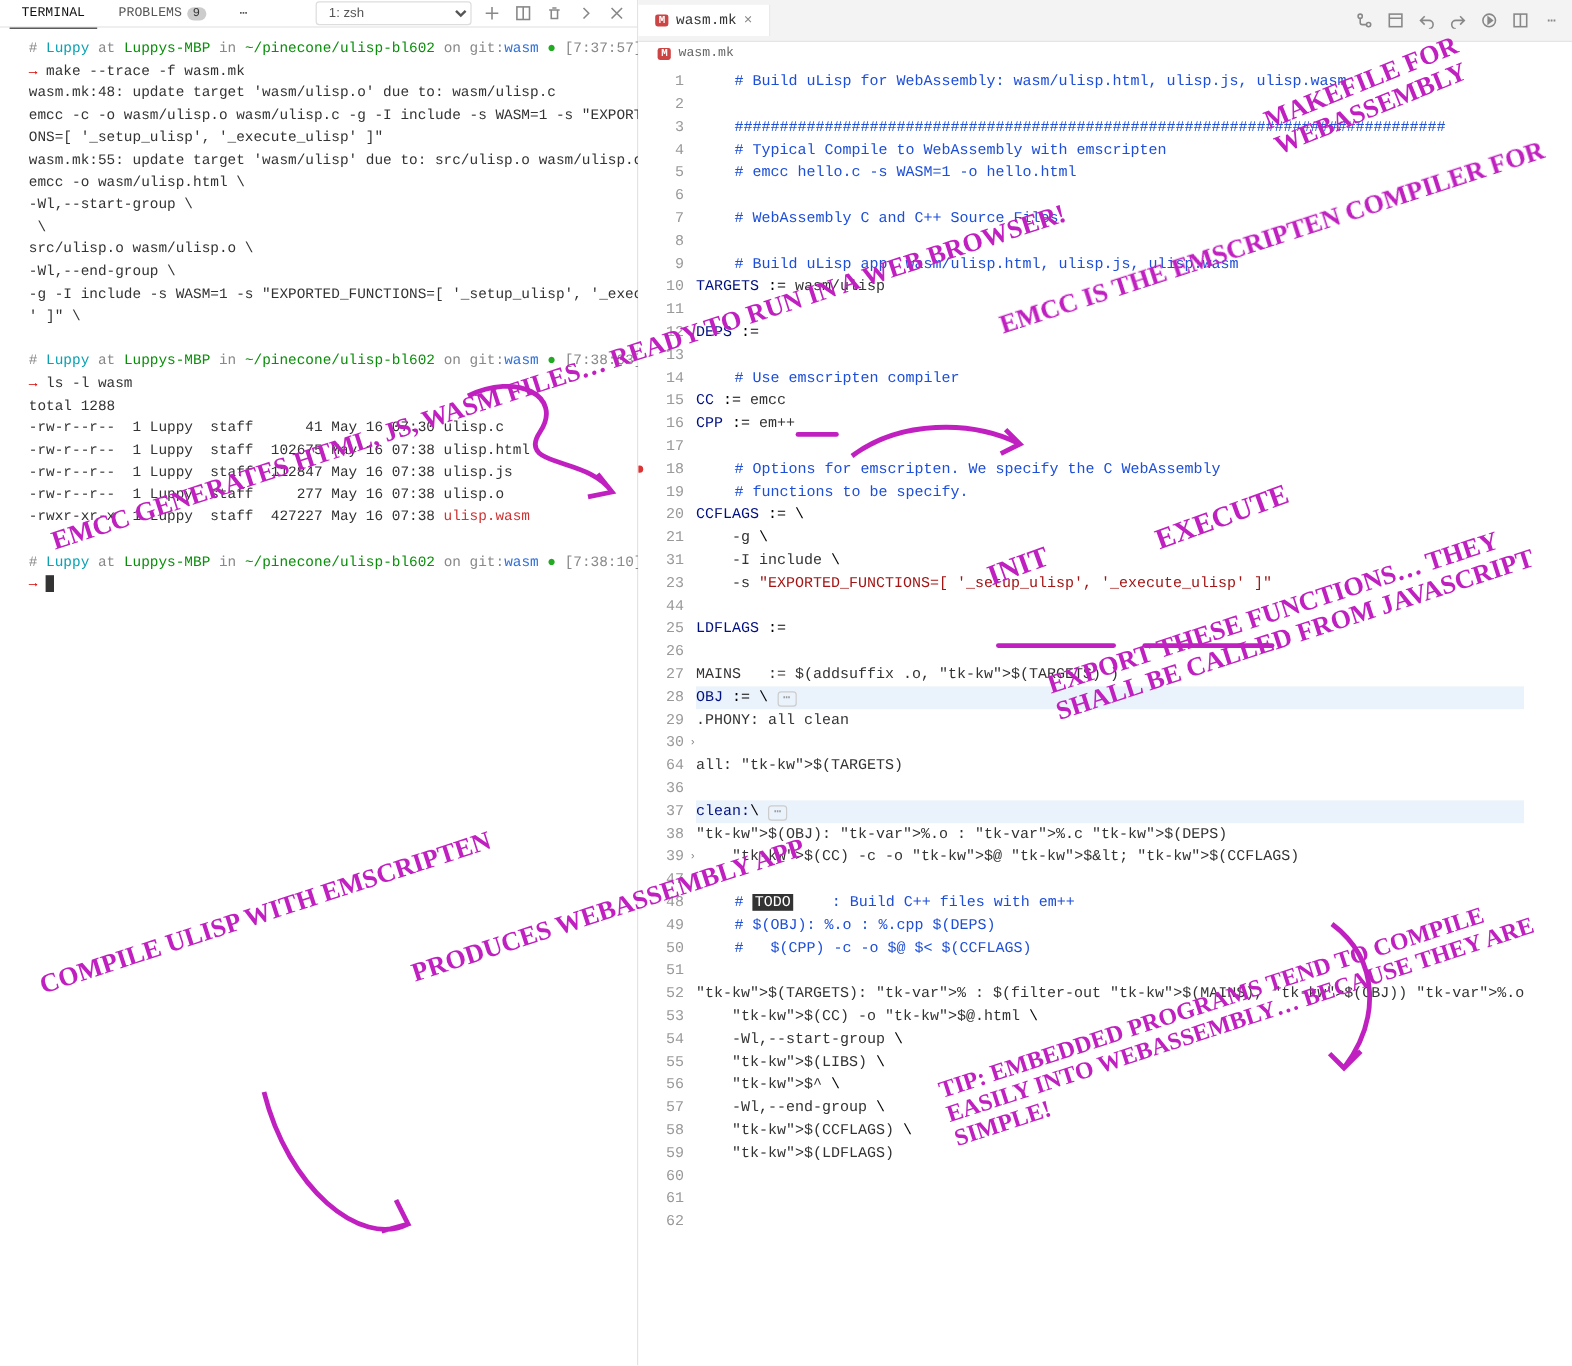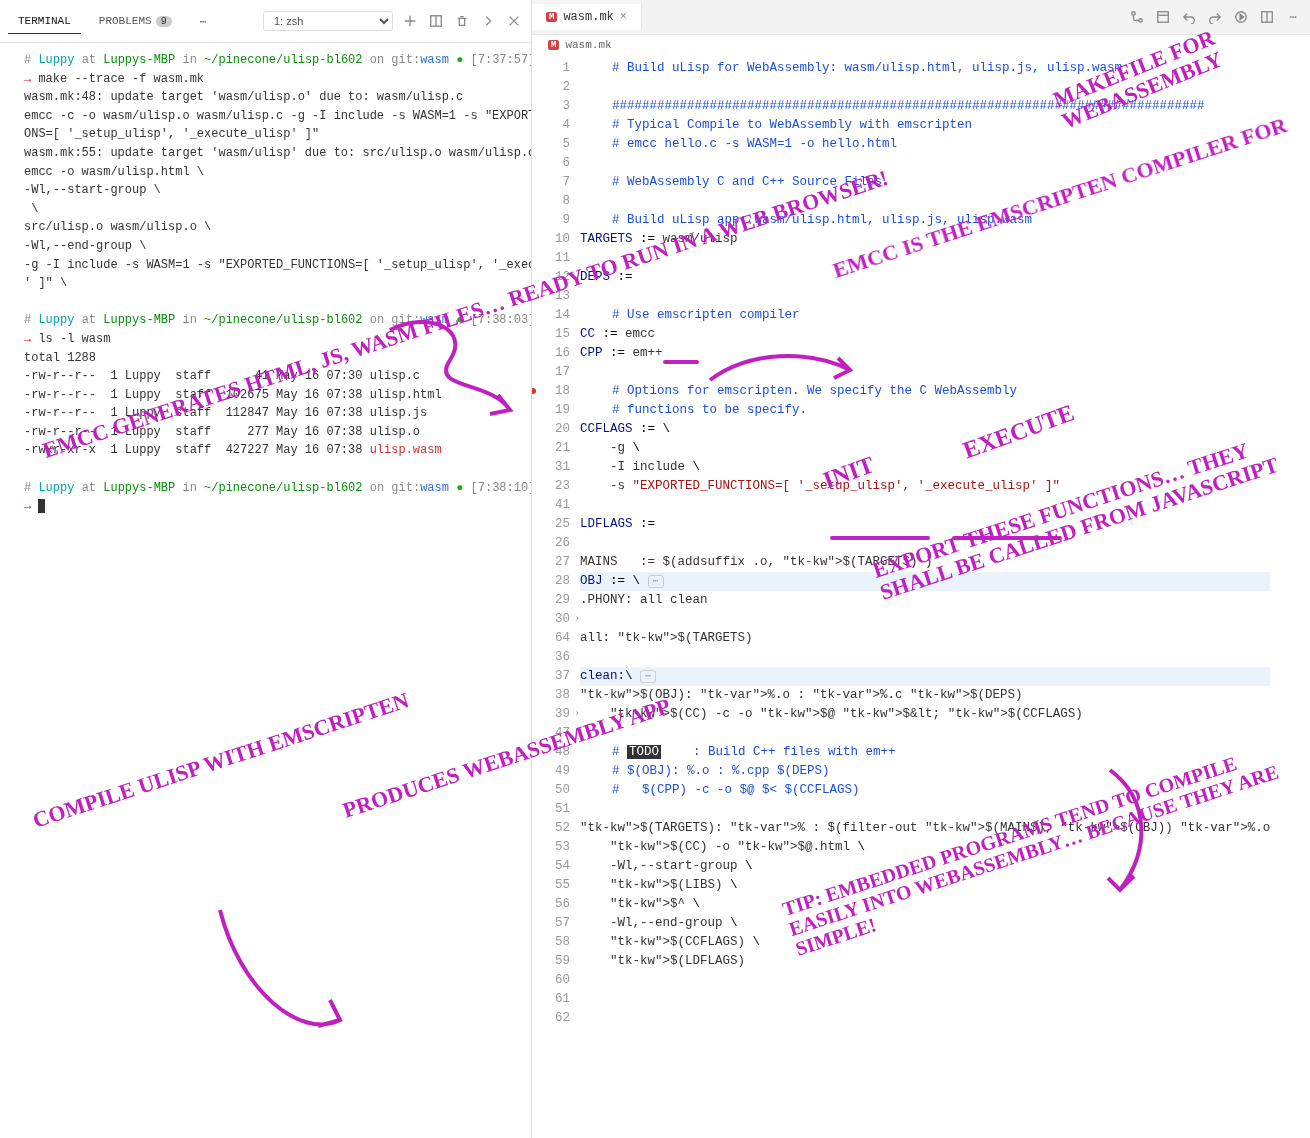--- a/index.html
+++ b/index.html
@@ -18,21 +18,21 @@
     width: 532px;
     border-right: 1px solid #ddd;
     display: flex;
     flex-direction: column;
     background: #fff;
   }
   .right-panel { flex: 1; display: flex; flex-direction: column; background: #fff; }
 
   
   .tab-bar {
-    display:flex; align-items:center; height:43px;
+    display:flex; align-items:center; height:23px;
     border-bottom:1px solid #e5e5e5; padding:0 8px; gap:8px;
   }
   .panel-tab {
     padding:6px 10px; font-size:11px; color:#555; cursor:pointer;
     display:flex; align-items:center; gap:4px;
   }
   .panel-tab.active { border-bottom:1px solid #333; color:#111; font-weight:500; }
   .pill-badge {
     background:#ccc; color:#333; border-radius:9px; font-size:10px;
     padding:0 5px; min-width:14px; text-align:center;
@@ -242,21 +242,21 @@
           <div class="ln">14</div>
           <div class="ln">15</div>
           <div class="ln">16</div>
           <div class="ln">17</div>
           <div class="ln">18<span class="mod-dot"></span></div>
           <div class="ln">19</div>
           <div class="ln">20</div>
           <div class="ln">21</div>
           <div class="ln">31</div>
           <div class="ln">23</div>
-          <div class="ln">41</div>
+          <div class="ln">44</div>
           <div class="ln">25</div>
           <div class="ln">26</div>
           <div class="ln">27</div>
           <div class="ln">28</div>
           <div class="ln">29</div>
           <div class="ln">30<span class="fold-arrow">›</span></div>
           <div class="ln">64</div>
           <div class="ln">36</div>
           <div class="ln">37</div>
           <div class="ln">38</div>

